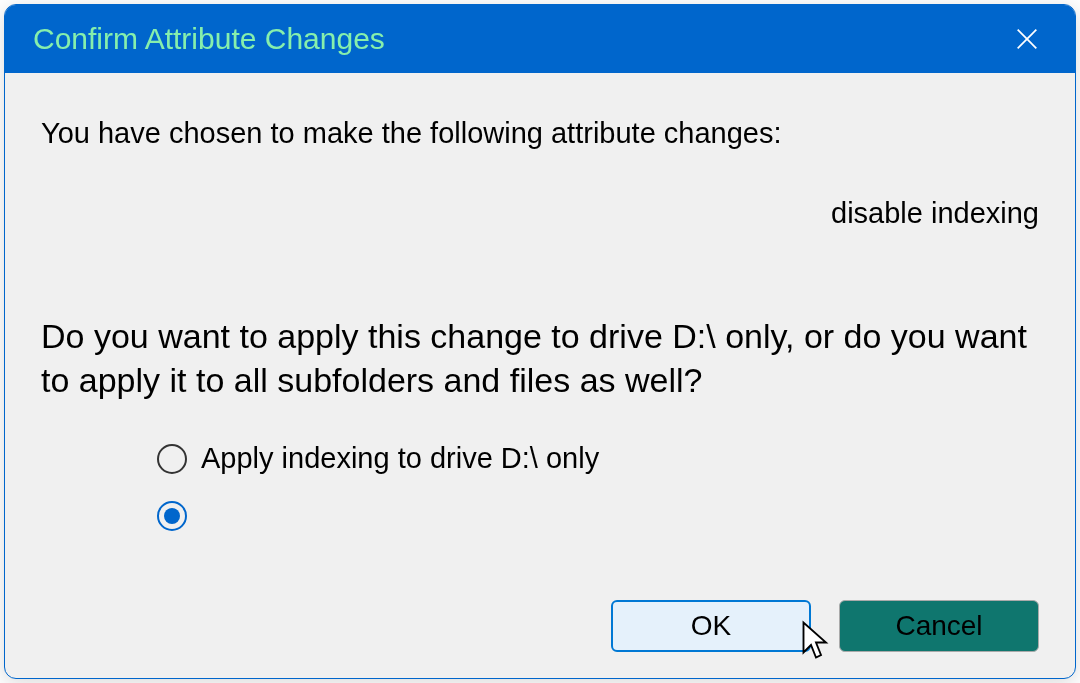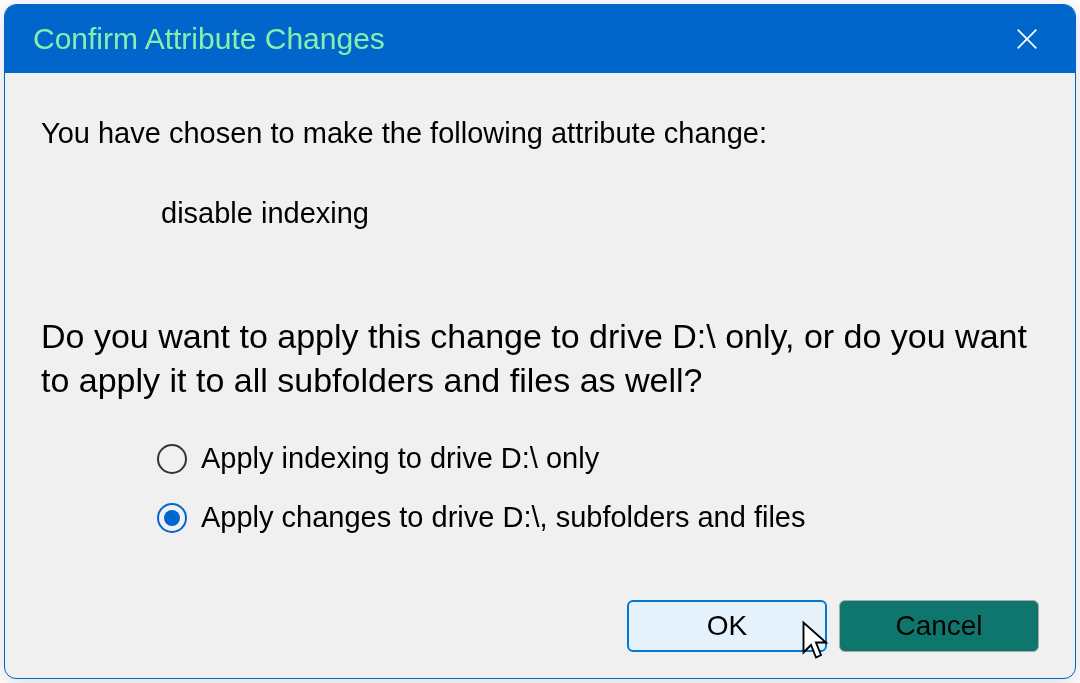--- a/index.html
+++ b/index.html
@@ -58,20 +58,21 @@
     }
     .intro-text {
       font-size: 29px;
       line-height: 1.3;
       margin-bottom: 44px;
     }
     .change-item {
       font-size: 29px;
       margin-left: 120px;
       margin-bottom: 84px;
+      text-align: right;
     }
     .question-text {
       font-size: 34px;
       line-height: 1.3;
       margin-bottom: 40px;
     }
     .radio-group {
       margin-left: 116px;
     }
     .radio-option {
@@ -105,21 +106,21 @@
       display: block;
     }
     .radio-label {
       font-size: 29px;
     }
     .button-row {
       position: absolute;
       bottom: 26px;
       right: 36px;
       display: flex;
-      gap: 12px;
+      gap: 28px;
     }
     .btn {
       width: 200px;
       height: 52px;
       font-size: 28px;
       font-family: inherit;
       border-radius: 6px;
       cursor: pointer;
       display: flex;
       align-items: center;
@@ -152,35 +153,34 @@
   <div class="titlebar">
     <div class="titlebar-text">Confirm Attribute Changes</div>
     <div class="close-icon">
       <svg viewBox="0 0 24 24" fill="none" stroke="white" stroke-width="1.5">
         <line x1="4" y1="4" x2="20" y2="20"></line>
         <line x1="20" y1="4" x2="4" y2="20"></line>
       </svg>
     </div>
   </div>
   <div class="content">
-    <div class="intro-text">You have chosen to make the following attribute change:</div>
+    <div class="intro-text">You have chosen to make the following attribute changes:</div>
     <div class="change-item">disable indexing</div>
     <div class="question-text">Do you want to apply this change to drive D:\ only, or do you want to apply it to all subfolders and files as well?</div>
     <div class="radio-group">
       <div class="radio-option">
         <div class="radio-circle">
           
         </div>
         <div class="radio-label">Apply indexing to drive D:\ only</div>
       </div>
       <div class="radio-option">
         <div class="radio-circle selected">
           <div class="radio-inner"></div>
         </div>
-        <div class="radio-label">Apply changes to drive D:\, subfolders and files</div>
       </div>
     </div>
   </div>
   <div class="button-row">
     <button class="btn btn-ok">OK</button>
     <button class="btn btn-cancel">Cancel</button>
   </div>
   <svg class="cursor" viewBox="0 0 24 32">
     <path d="M 2 2 L 2 26 L 8 20 L 12 30 L 16 28 L 12 18 L 20 18 Z" fill="white" stroke="black" stroke-width="1.5"></path>
   </svg>

